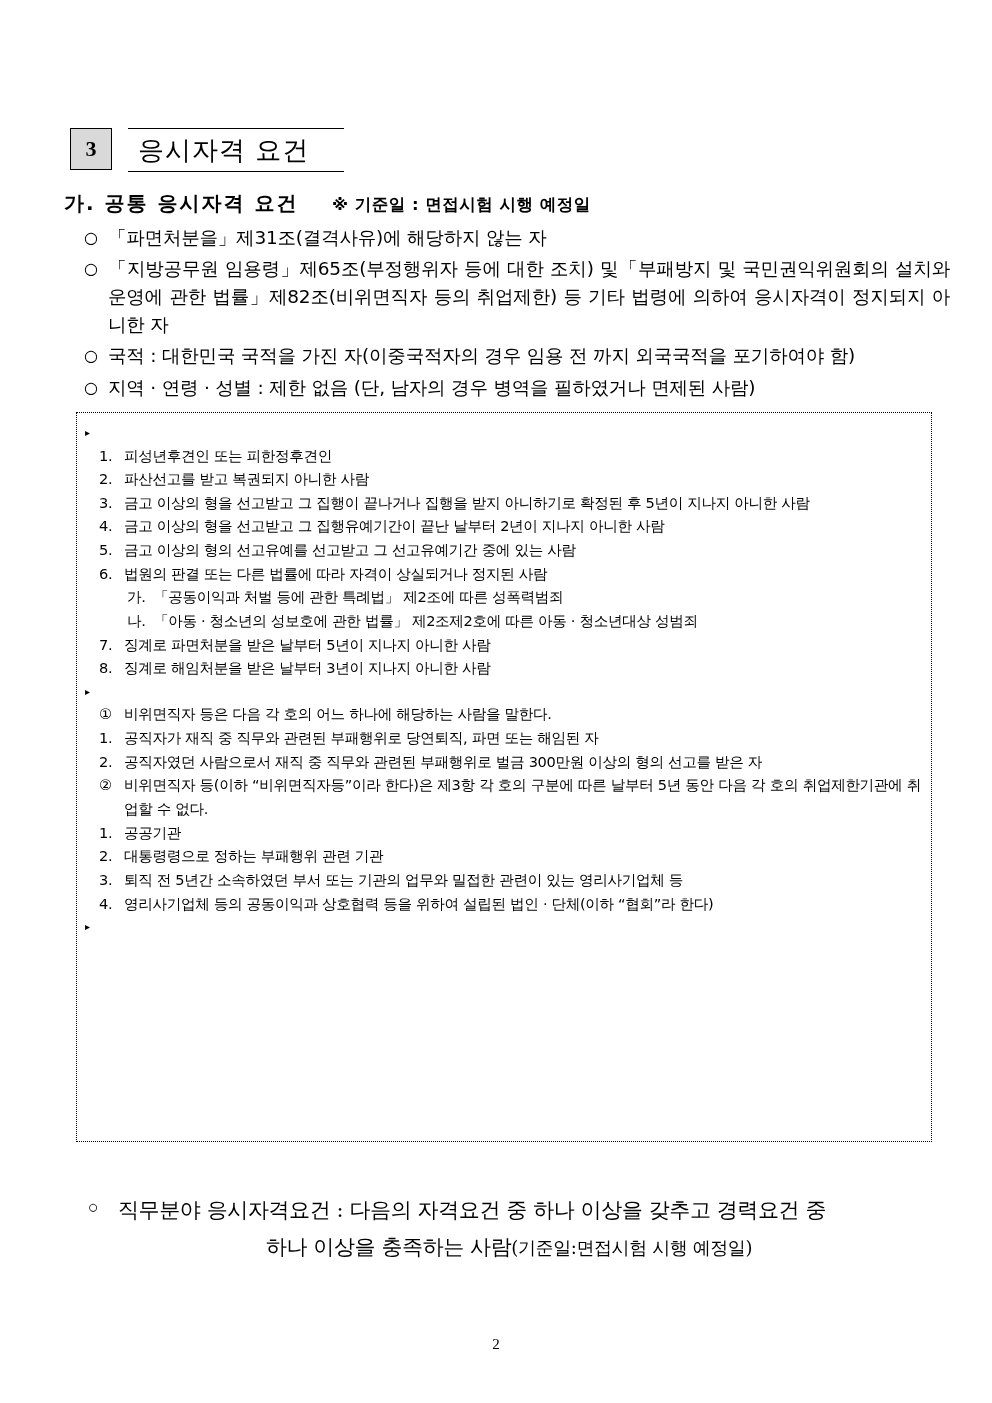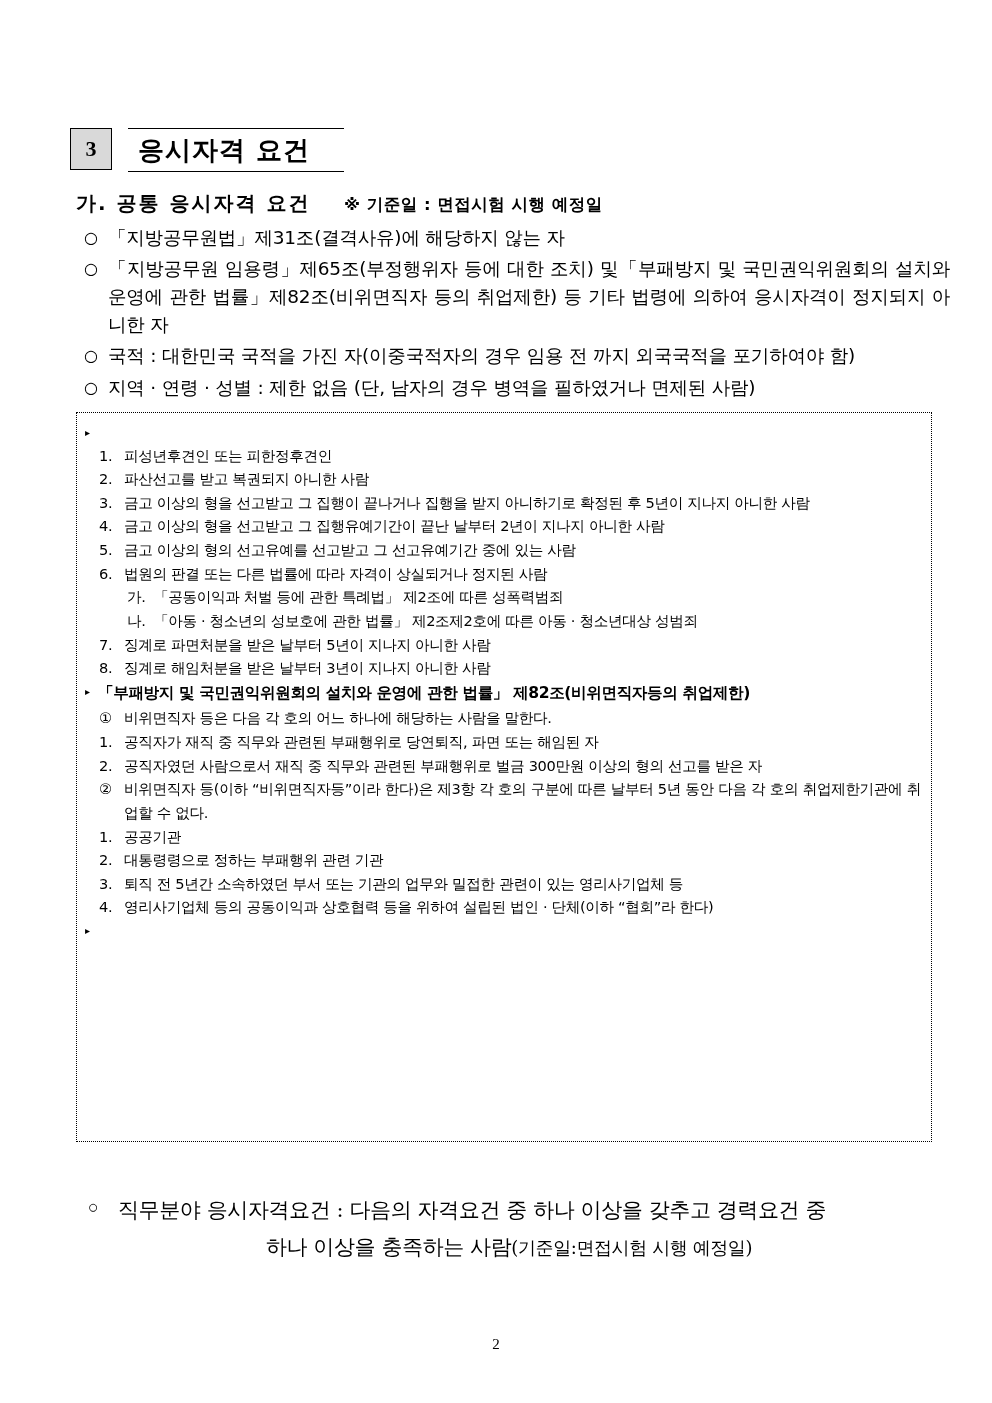--- a/index.html
+++ b/index.html
@@ -47,30 +47,30 @@
     margin-left: 16px;
     border-top: 1.6px solid #000;
     border-bottom: 1.6px solid #000;
     width: 216px;
     display: flex;
     align-items: center;
     box-sizing: border-box;
   }
   .head-title {
     font-size: 26px;
-    font-weight: bold;
+    font-weight: normal;
     letter-spacing: 1px;
     padding-left: 10px;
     line-height: 1;
   }
 
   
   .sub-head {
     position: absolute;
-    left: 76px;
+    left: 64px;
     top: 190px;
     font-size: 20px;
     font-weight: bold;
     letter-spacing: 0.5px;
     white-space: nowrap;
     text-align: right;
   }
   .sub-head .label { letter-spacing: 2px; }
   .sub-head .note {
     font-size: 16.5px;
@@ -198,21 +198,21 @@
   </div>
 
   <div class="sub-head">
     <span class="label">가. 공통 응시자격 요건</span>
     <span class="note">※ 기준일 : 면접시험 시행 예정일</span>
   </div>
 
   <div class="req-list">
     <div class="req-item">
       <span class="req-marker">○</span>
-      <span class="req-text">「지방공무원법」제31조(결격사유)에 해당하지 않는 자</span>
+      <span class="req-text">「파면처분을」제31조(결격사유)에 해당하지 않는 자</span>
     </div>
     <div class="req-item">
       <span class="req-marker">○</span>
       <span class="req-text">「지방공무원 임용령」제65조(부정행위자 등에 대한 조치) 및「부패방지 및 국민권익위원회의 설치와 운영에 관한 법률」제82조(비위면직자 등의 취업제한) 등 기타 법령에 의하여 응시자격이 정지되지 아니한 자</span>
     </div>
     <div class="req-item">
       <span class="req-marker">○</span>
       <span class="req-text">국적 : 대한민국 국적을 가진 자(이중국적자의 경우  임용 전 까지 외국국적을 포기하여야 함)</span>
     </div>
     <div class="req-item">
@@ -260,21 +260,20 @@
       <div class="clause">
         <span class="cl-num">7.</span>
         <span class="cl-body">징계로 파면처분을 받은 날부터 5년이 지나지 아니한 사람</span>
       </div>
       <div class="clause">
         <span class="cl-num">8.</span>
         <span class="cl-body">징계로 해임처분을 받은 날부터 3년이 지나지 아니한 사람</span>
       </div>
       <div class="law-head">
         <span class="tri">▸</span>
-        <span class="law-head-text"><span>「부패방지 및 국민권익위원회의 설치와 운영에 관한 법률」 제82조(비위면직자등의 취업제한)</span></span>
       </div>
       <div class="clause">
         <span class="cl-num">①</span>
         <span class="cl-body">비위면직자 등은 다음 각 호의 어느 하나에 해당하는 사람을 말한다.</span>
       </div>
       <div class="clause">
         <span class="cl-num">1.</span>
         <span class="cl-body">공직자가 재직 중 직무와 관련된 부패행위로 당연퇴직, 파면 또는 해임된 자</span>
       </div>
       <div class="clause">

